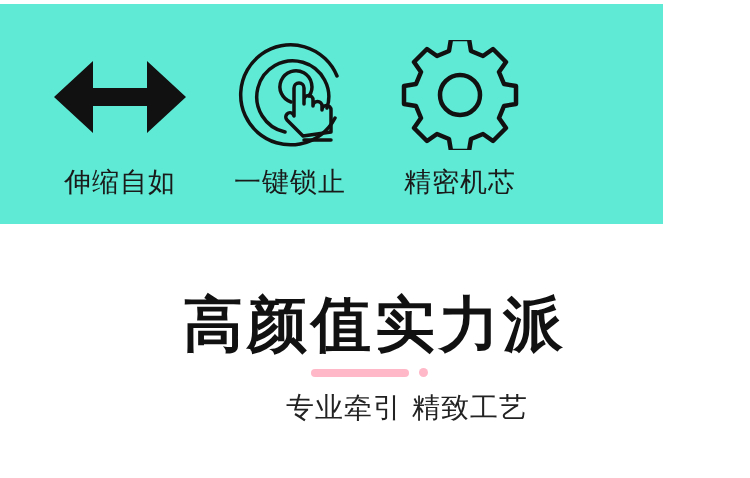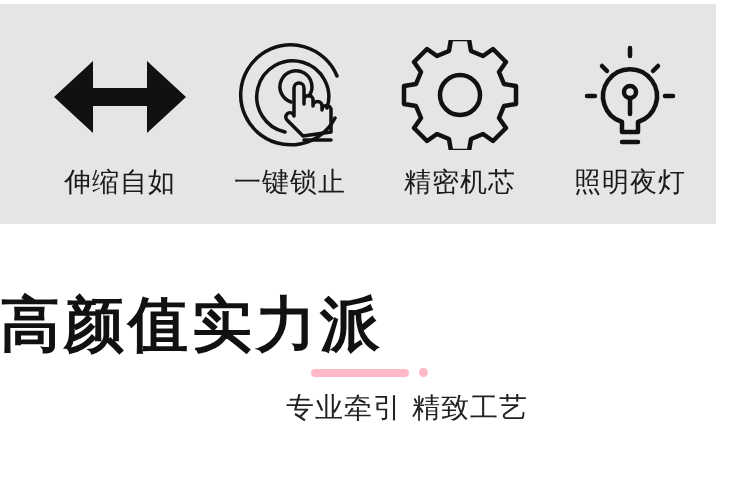--- a/index.html
+++ b/index.html
@@ -1,32 +1,32 @@
 <!DOCTYPE html>
 <html><head>
   <meta charset="utf-8">
   <style>
     html, body { margin: 0; padding: 0; }
     body {
       width: 750px; height: 478px; background: #ffffff; position: relative; overflow: hidden;
       font-family: "DejaVu Sans", "Liberation Sans", sans-serif;
     }
     .band {
-      position: absolute; left: 0; top: 4px; width: 716px; height: 220px;
-      background: #e5e5e5;
+      position: absolute; left: 0; top: 4px; width: 663px; height: 220px;
+      background: #5eead4;
     }
     .feature { position: absolute; top: 0; width: 170px; height: 220px; }
     .feature .icon { position: absolute; left: 0; top: 36px; width: 170px; height: 110px; }
     .feature .icon svg { display: block; margin: 0 auto; }
     .feature .label {
       position: absolute; left: 0; top: 160px; width: 170px; text-align: center;
       font-size: 27px; color: #1a1a1a; letter-spacing: 1px; line-height: 36px;
     }
     .headline {
-      position: absolute; left: 0; top: 286px; width: 750px; 
+      position: absolute; left: 0; top: 286px; width: 750px; text-align: center;
       font-size: 60px; font-weight: bold; color: #111111; letter-spacing: 4px; line-height: 76px;
     }
     .divider-line {
       position: absolute; left: 311px; top: 369px; width: 98px; height: 8px;
       background: #ffb8c8; border-radius: 4px;
     }
     .divider-dot {
       position: absolute; left: 419px; top: 368px; width: 9px; height: 9px;
       background: #ffb8c8; border-radius: 50%;
     }
@@ -69,37 +69,19 @@
           <path d="M 122 68 A 36 36 0 1 0 80 92"></path>
           <path d="M 86 62 A 16 16 0 1 1 104 56"></path>
           <path d="M 89 64 L 89 48 A 5 5 0 0 1 99 48 L 99 64 L 99 60 A 4.5 4.5 0 0 1 108 60 L 108 66 A 4.5 4.5 0 0 1 117 66 L 117 70 A 4.5 4.5 0 0 1 126 70 L 126 92 L 98 96 L 82 80 A 4 4 0 0 1 88 74 L 89 76 Z"></path>
           <path d="M 99 100 L 126 100"></path>
         </g>
       </svg>
     </div>
     <div class="label">一键锁止</div>
   </div>
 
-  <div class="feature" style="left:545px;">
-    <div class="icon">
-      <svg width="170" height="110" viewBox="0 0 170 110">
-        <g fill="none" stroke="#111111" stroke-width="4.5" stroke-linecap="round" stroke-linejoin="round">
-          <line x1="85" y1="8" x2="85" y2="16"></line>
-          <line x1="57" y1="26" x2="62" y2="31"></line>
-          <line x1="113" y1="26" x2="108" y2="31"></line>
-          <line x1="42" y1="56" x2="50" y2="56"></line>
-          <line x1="120" y1="56" x2="128" y2="56"></line>
-          <path d="M 77 92 L 77 82 A 27 27 0 1 1 93 82 L 93 92 Z"></path>
-          <circle cx="85" cy="52" r="6"></circle>
-          <line x1="85" y1="58" x2="85" y2="74"></line>
-          <line x1="77" y1="102" x2="93" y2="102"></line>
-        </g>
-      </svg>
-    </div>
-    <div class="label">照明夜灯</div>
-  </div>
 
 </div>
 
 <div class="headline">高颜值实力派</div>
 <div class="divider-line"></div>
 <div class="divider-dot"></div>
 <div class="subtitle">专业牵引 精致工艺</div>
 
 </body></html>

